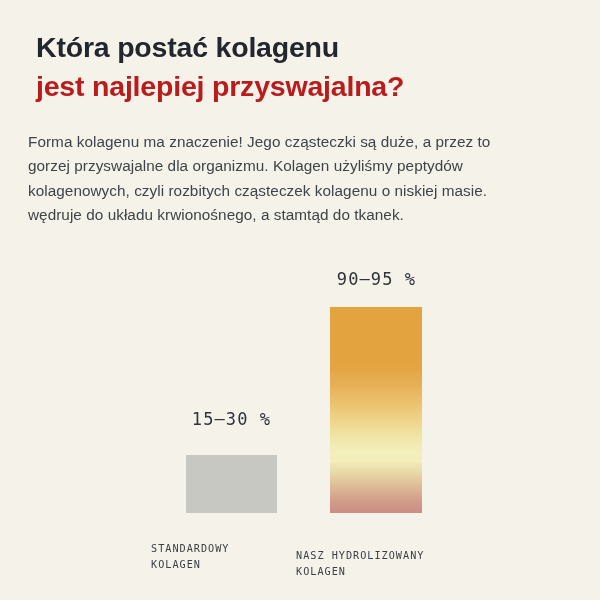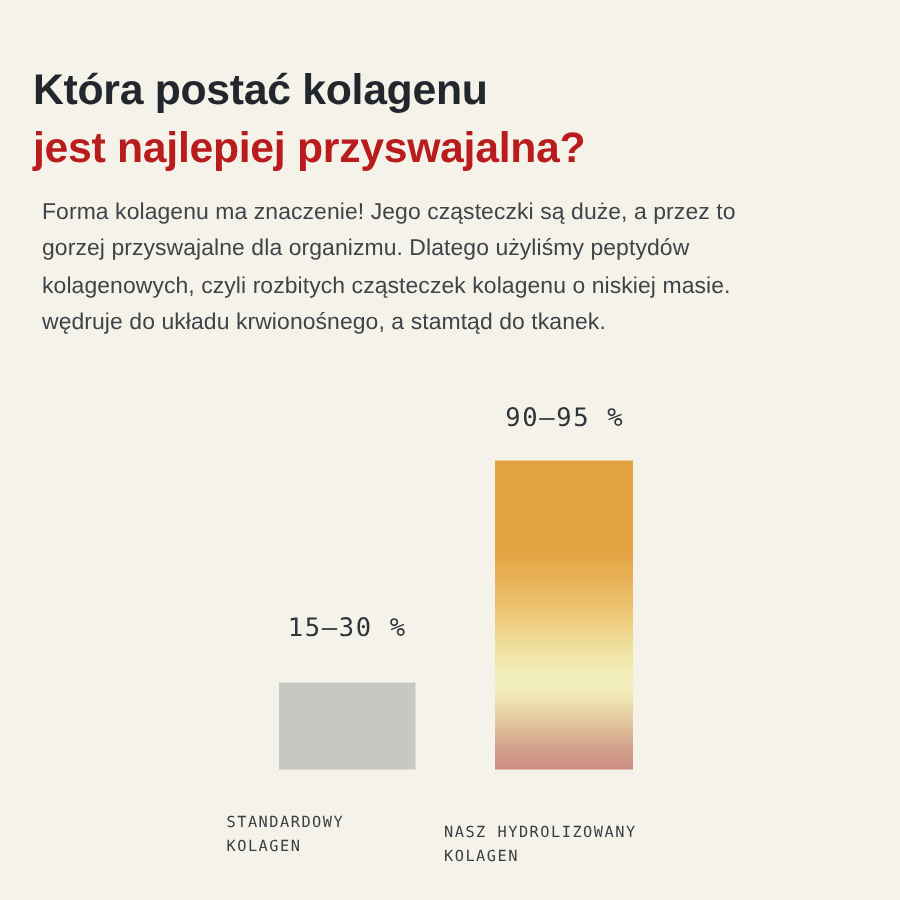--- a/index.html
+++ b/index.html
@@ -11,24 +11,23 @@
     height: 600px;
     background: #f5f2ea;
     font-family: "Liberation Sans", sans-serif;
     overflow: hidden;
     position: relative;
   }
 
   
   .heading {
     position: absolute;
-    left: 22px;
+    left: 36px;
     top: 28px;
     width: 545px;
-    margin-top: 13px;
   }
   .heading-line {
     font-size: 28.5px;
     font-weight: bold;
     letter-spacing: -0.2px;
     line-height: 39px;
     white-space: nowrap;
   }
   .heading-line-1 { color: #22272e; }
   .heading-line-2 { color: #b91c1c; }
@@ -104,21 +103,21 @@
 </head>
 <body>
 
 <div class="heading">
   <div class="heading-line heading-line-1">Która postać kolagenu</div>
   <div class="heading-line heading-line-2">jest najlepiej przyswajalna?</div>
 </div>
 
 <div class="body-copy">
   <p>Forma kolagenu ma znaczenie! Jego cząsteczki są duże, a przez to</p>
-  <p>gorzej przyswajalne dla organizmu. Dlatego użyliśmy peptydów</p>
+  <p>gorzej przyswajalne dla organizmu. Kolagen użyliśmy peptydów</p>
   <p>kolagenowych, czyli rozbitych cząsteczek kolagenu o niskiej masie.</p>
   <p>wędruje do układu krwionośnego, a stamtąd do tkanek.</p>
 </div>
 
 <div class="chart">
 
   <div class="bar-group">
     <div class="bar-value" style="left:151px; top:409px; width:161px;">15–30 %</div>
     <div class="bar bar-standard" style="left:186px; top:455px; width:91px; height:58px;"></div>
     <div class="bar-caption" style="left:151px; top:541px; width:161px;">

